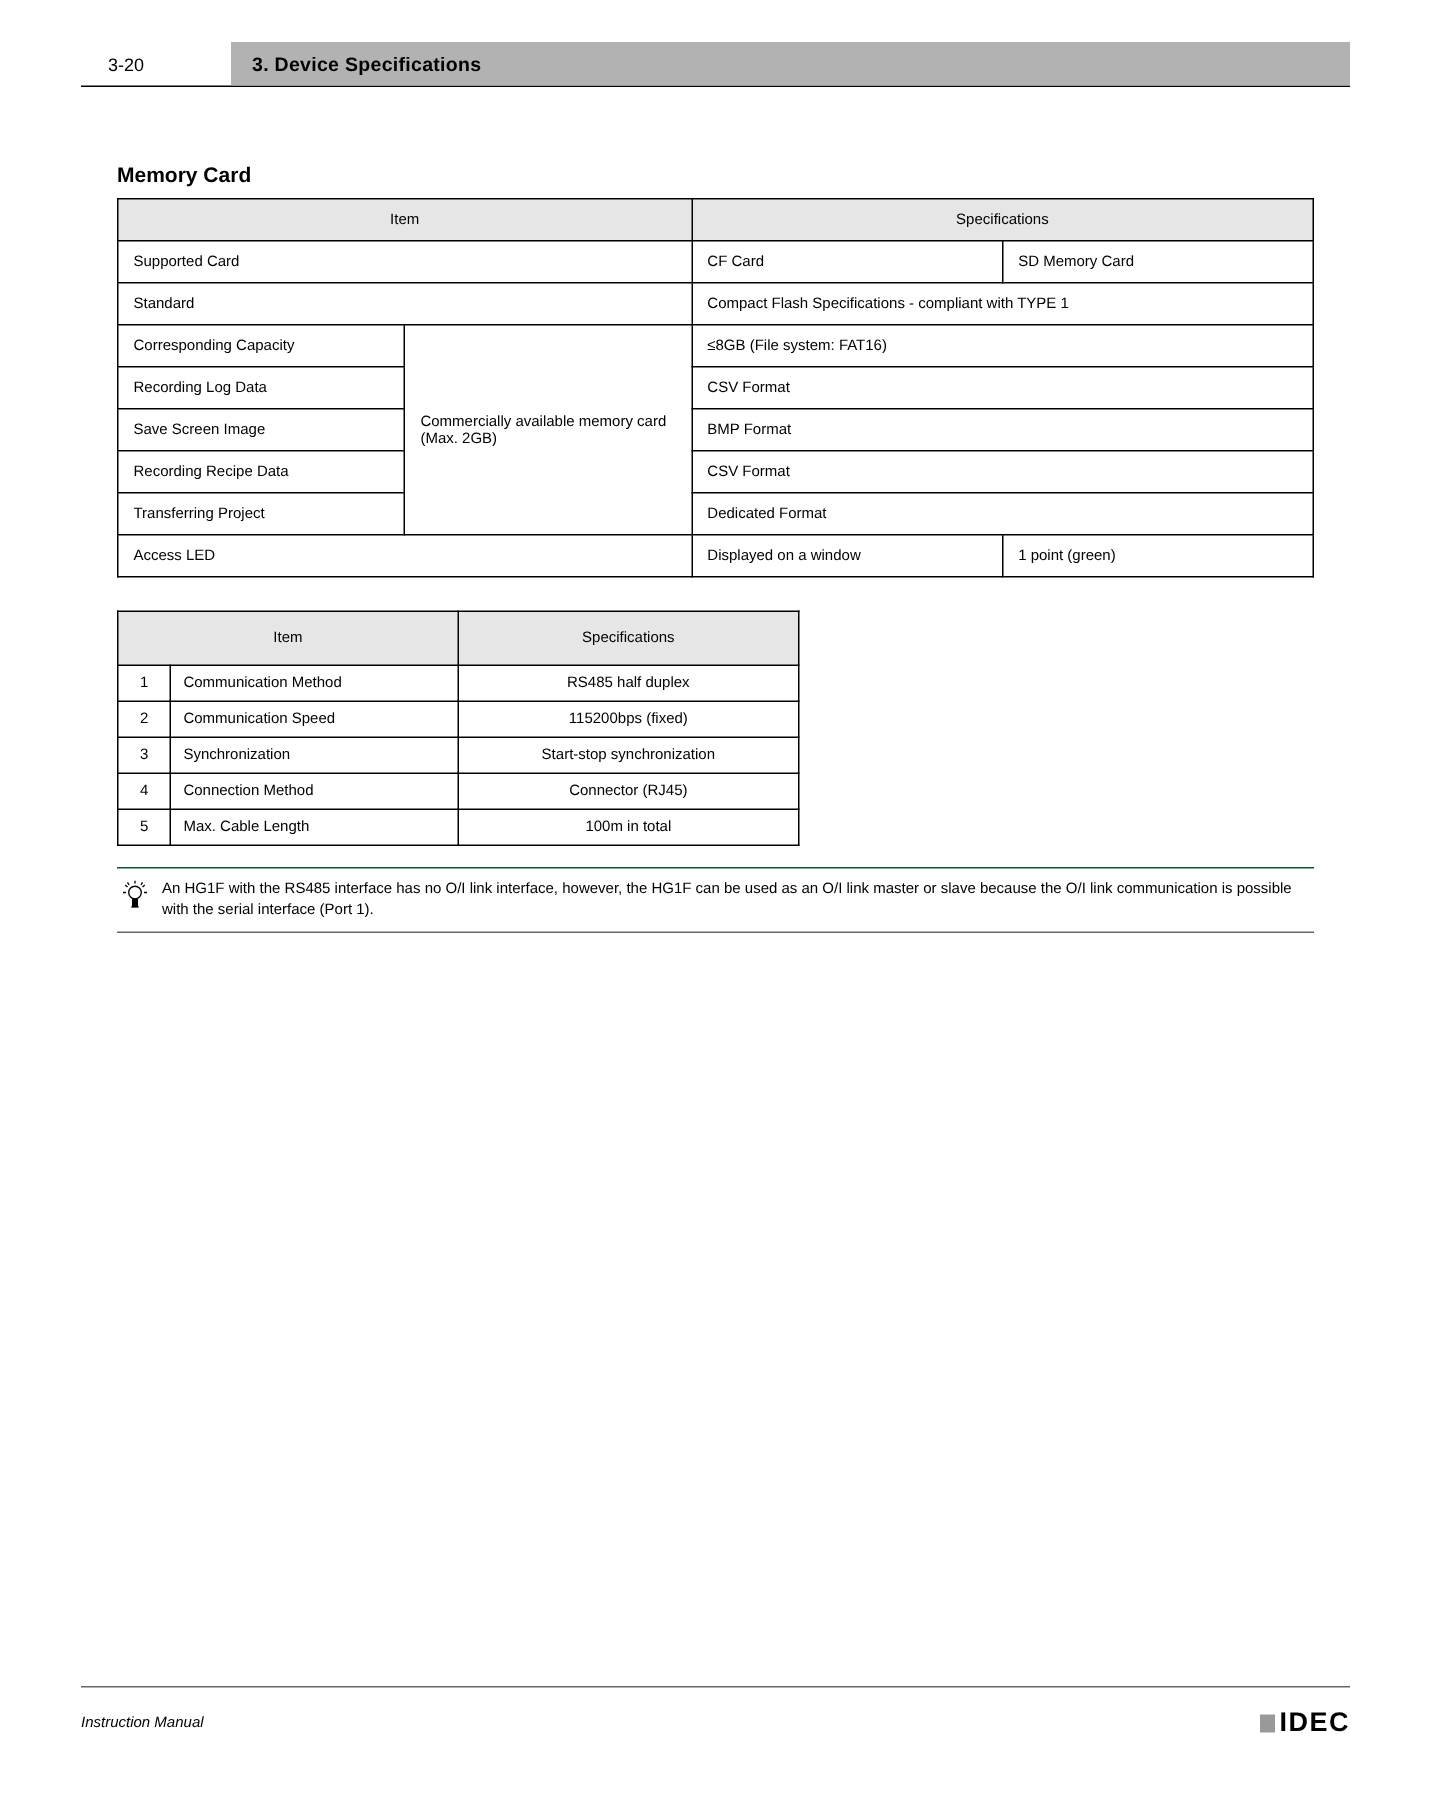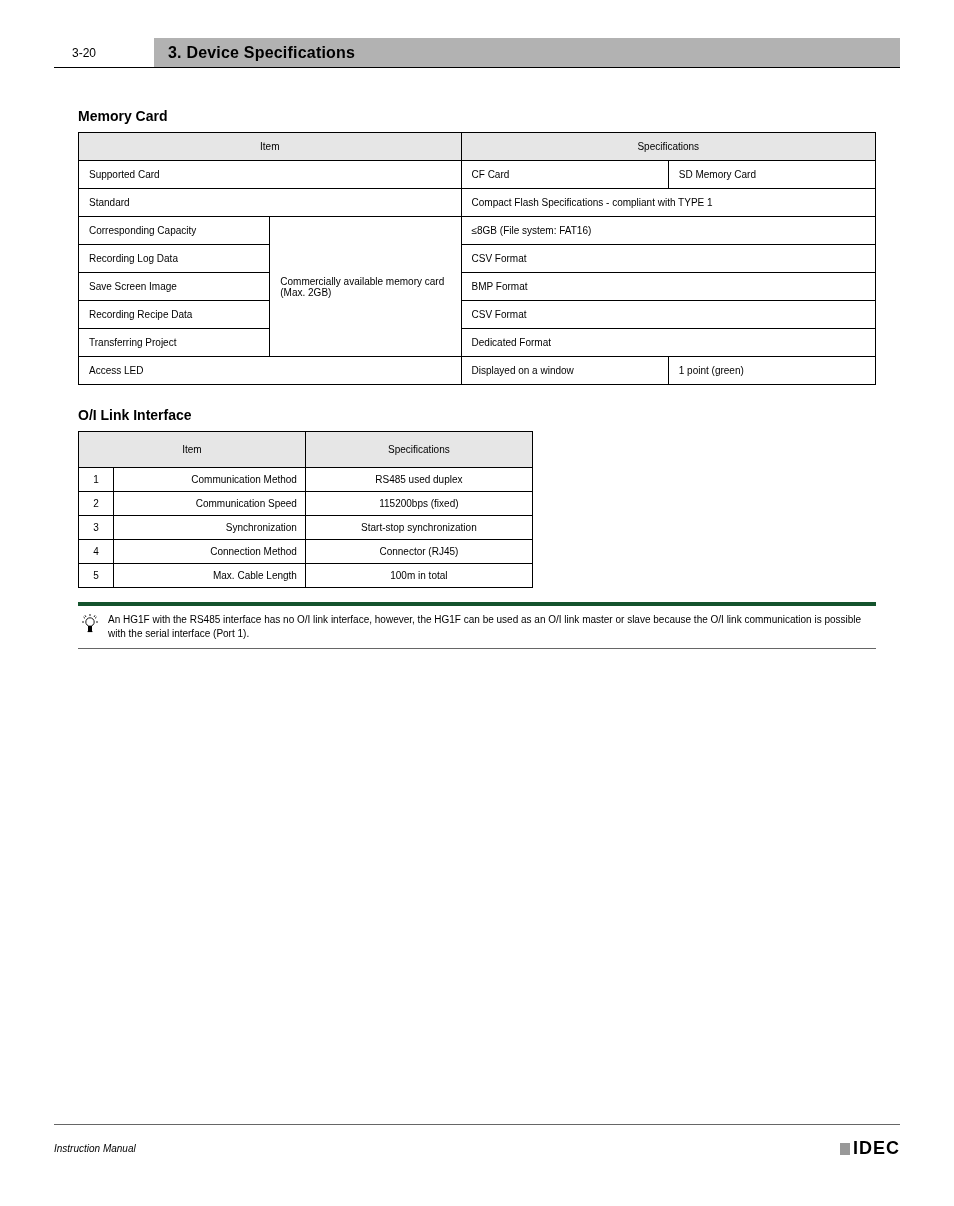--- a/index.html
+++ b/index.html
@@ -13,21 +13,21 @@
   }
   .page {
     width: 954px;
     height: 1206px;
     position: relative;
     background: #fff;
   }
   
   .header-band {
     position: absolute;
-    top: 38px;
+    top: 28px;
     left: 54px;
     right: 54px;
     height: 30px;
     display: flex;
     border-bottom: 1px solid #000;
   }
   .page-num-box {
     width: 100px;
     height: 100%;
     display: flex;
@@ -37,21 +37,21 @@
     font-size: 12px;
     color: #000;
   }
   .header-gray {
     flex: 1;
     height: 100%;
     background: #b2b2b2;
     display: flex;
     align-items: center;
     padding-left: 14px;
-    font-size: 16px;
+    font-size: 13px;
     font-weight: bold;
     letter-spacing: 0.2px;
   }
   .content {
     position: absolute;
     top: 104px;
     left: 78px;
     right: 78px;
   }
   .section-title {
@@ -82,36 +82,36 @@
   }
   table.small {
     border-collapse: collapse;
     width: 57%;
     margin-top: 6px;
   }
   table.small th, table.small td {
     border: 1px solid #000;
     font-size: 10px;
     font-weight: normal;
-    text-align: right;
+    text-align: left;
     vertical-align: middle;
   }
   table.small th {
     background: #e6e6e6;
     text-align: center;
     padding: 12px 8px;
   }
   table.small td { padding: 6px 8px; }
   table.small td.idx { width: 22px; text-align: center; }
   table.small td.val { text-align: center; }
 
   .note-row {
     display: flex;
     align-items: flex-start;
-    border-top: 4px solid #14532d;
+    border-top: 1px solid #14532d;
     border-bottom: 1px solid #666;
     margin-top: 14px;
     padding: 7px 0 8px 0;
   }
   .note-icon {
     width: 24px;
     display: flex;
     justify-content: center;
     padding-top: 1px;
   }
@@ -205,32 +205,31 @@
       </tr>
       <tr>
         <td colspan="2">Access LED</td>
         <td>Displayed on a window</td>
         <td>1 point (green)</td>
       </tr>
     </tbody>
       </table>
 
     <div class="block2">
-      <div class="section-title">O/I Link Interface</div>
 
       <table class="small">
         <tbody>
             <tr>
           <th colspan="2" style="width:50%;">Item</th>
           <th>Specifications</th>
         </tr>
         <tr>
           <td class="idx">1</td>
           <td>Communication Method</td>
-          <td class="val">RS485 used duplex</td>
+          <td class="val">RS485 half duplex</td>
         </tr>
         <tr>
           <td class="idx">2</td>
           <td>Communication Speed</td>
           <td class="val">115200bps (fixed)</td>
         </tr>
         <tr>
           <td class="idx">3</td>
           <td>Synchronization</td>
           <td class="val">Start-stop synchronization</td>

